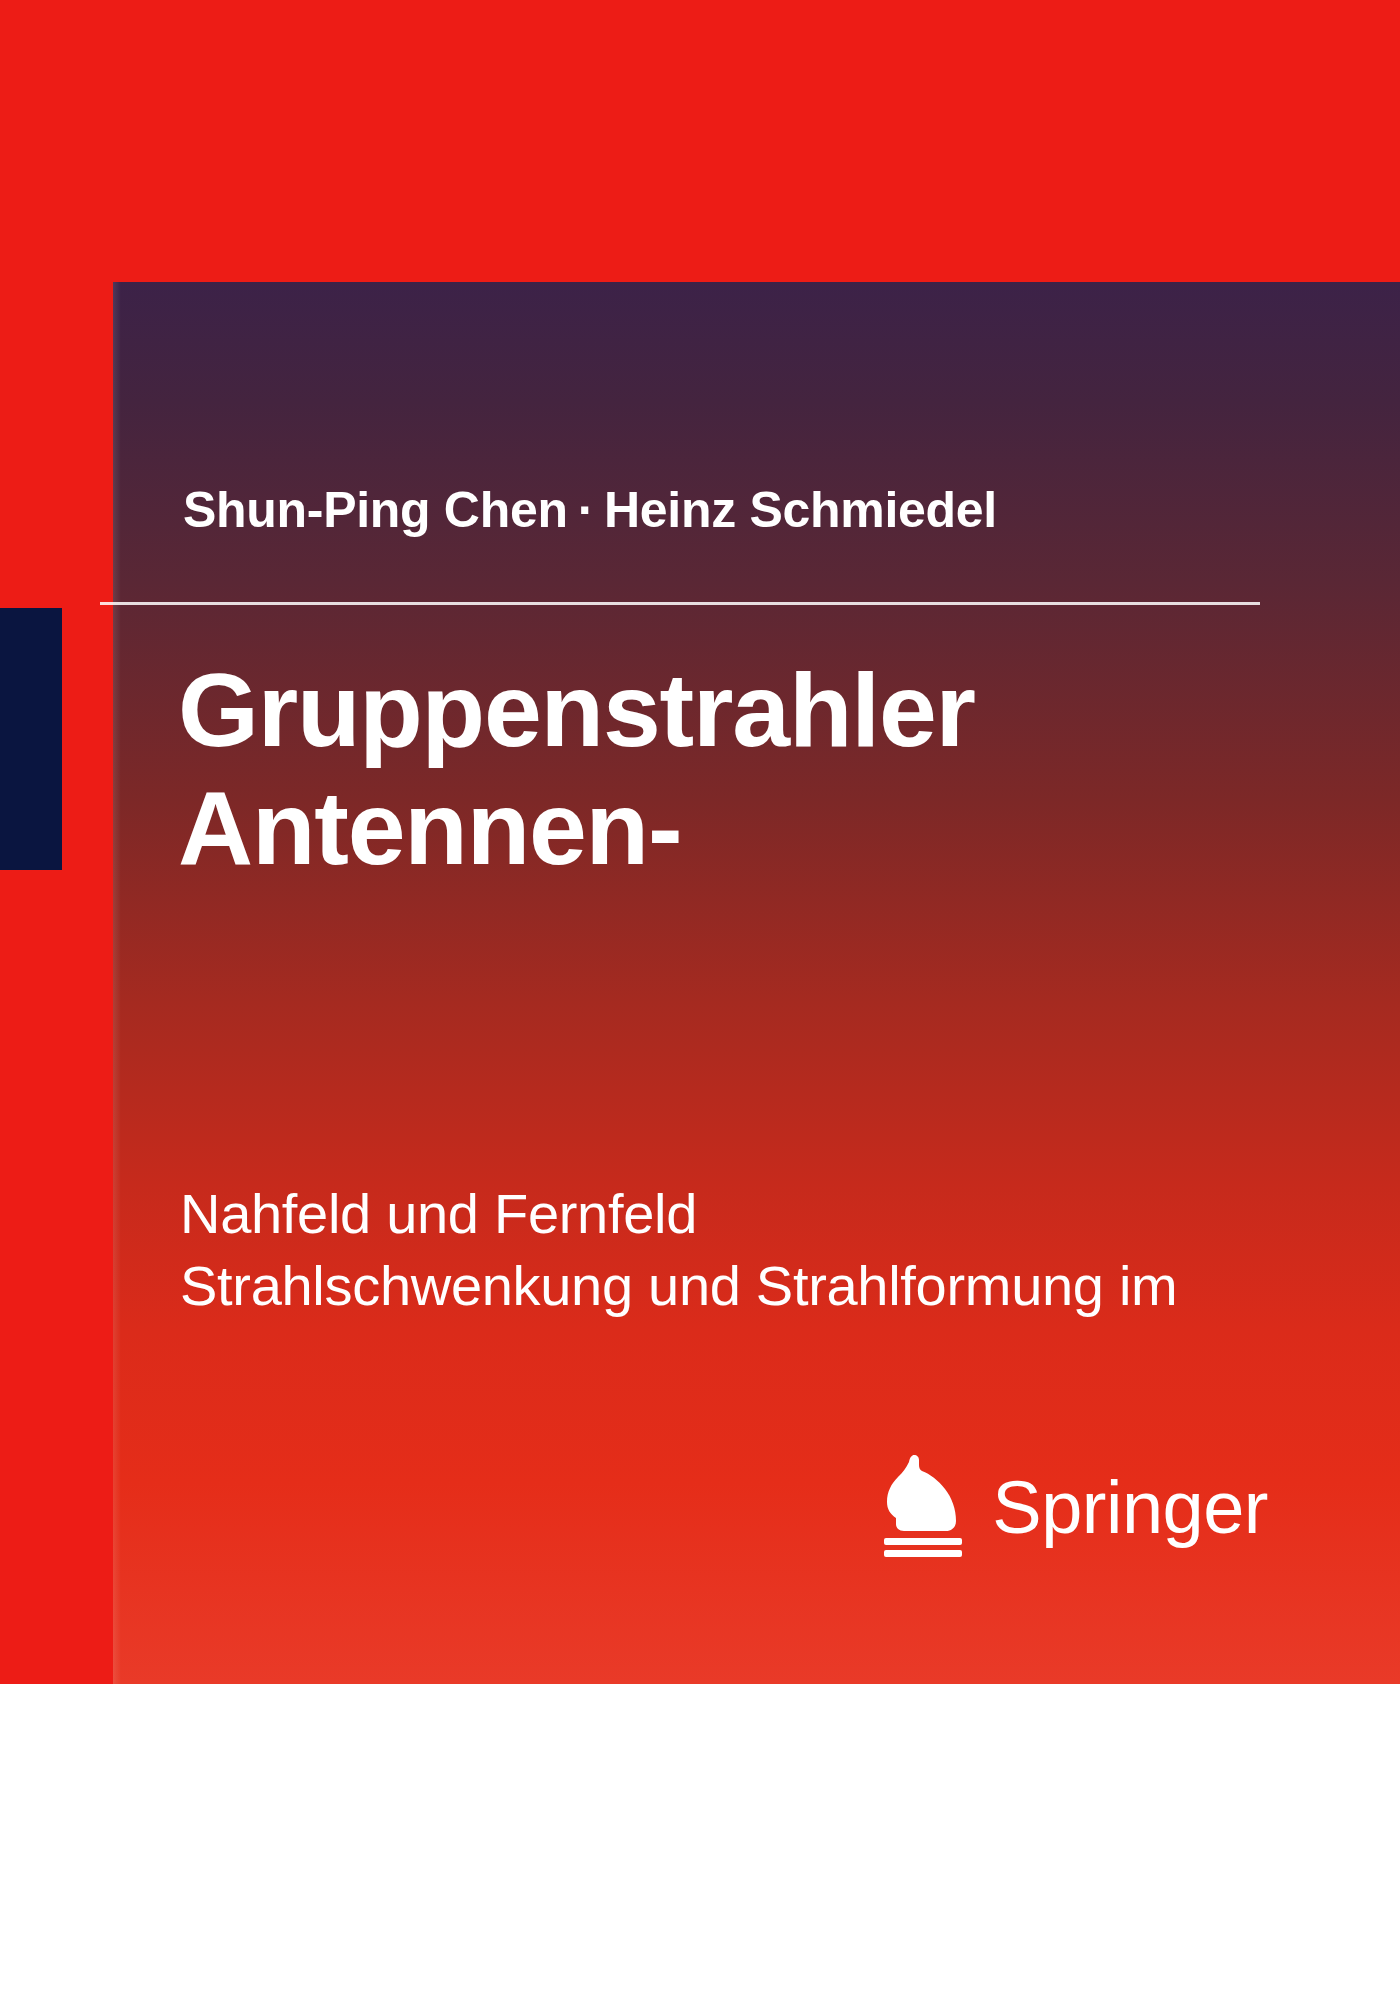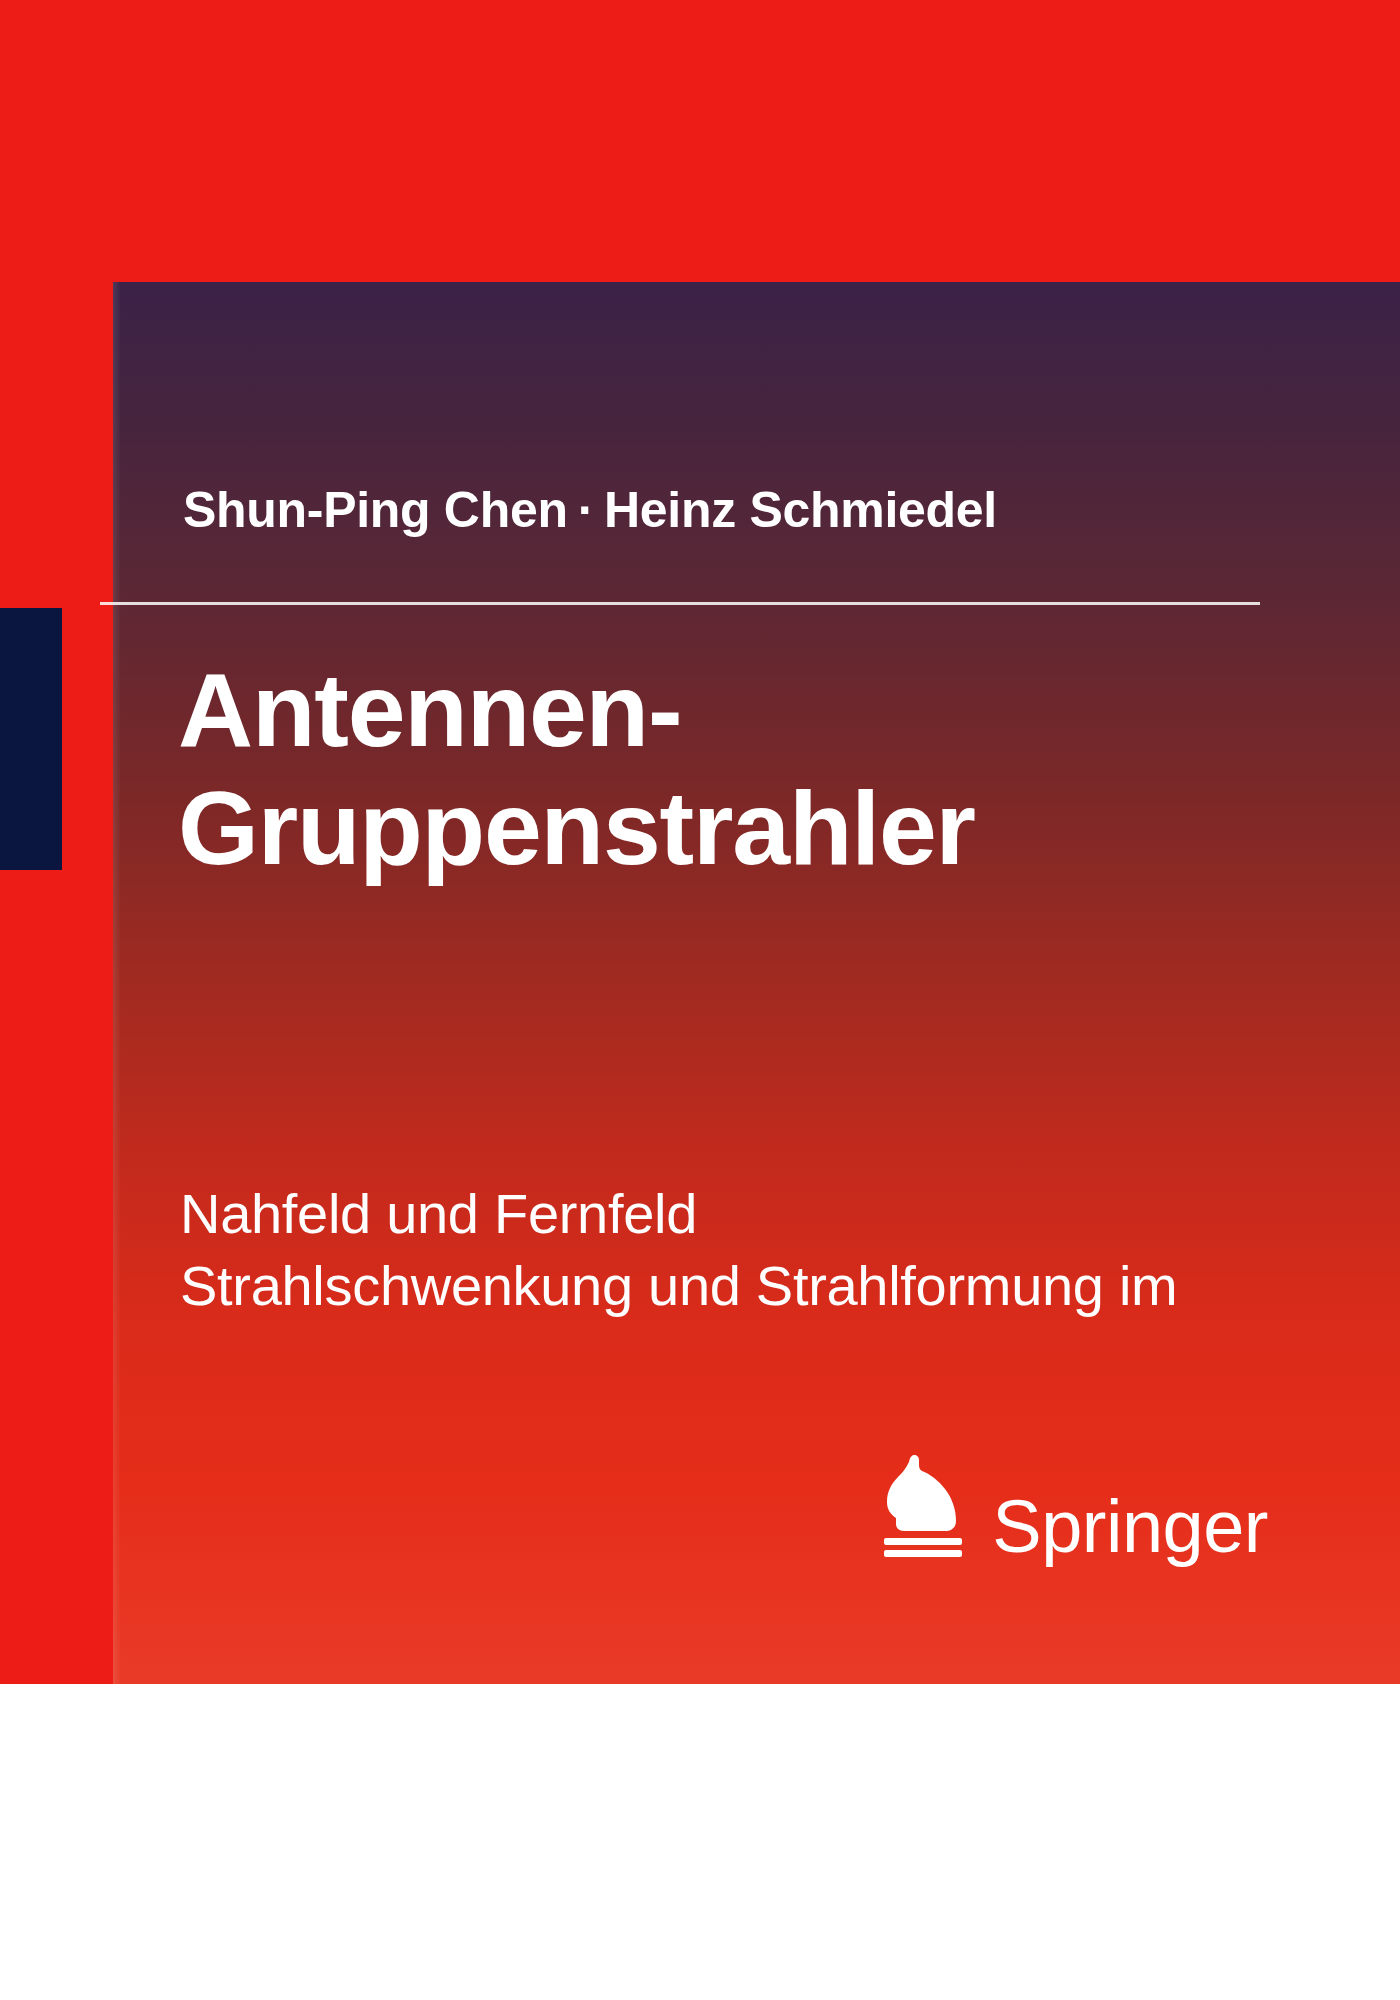--- a/index.html
+++ b/index.html
@@ -114,21 +114,21 @@
     line-height: 1.28;
     letter-spacing: -0.3px;
   }
 
   
   .logo {
     position: absolute;
     right: 132px;
     bottom: 118px;
     display: flex;
-    align-items: flex-end;
+    align-items: center;
     gap: 22px;
   }
   .logo-mark {
     width: 94px;
     height: 112px;
     position: relative;
     display: block;
   }
   .logo-text {
     color: #ffffff;
@@ -149,22 +149,22 @@
   <div class="panel"></div>
   <div class="panel-edge"></div>
 
   <div class="authors">
     <span>Shun-Ping Chen</span><span class="sep">·</span><span>Heinz Schmiedel</span>
   </div>
 
   <div class="rule"></div>
 
   <div class="title">
+    <div>Gruppenstrahler</div>
     <div>Antennen-</div>
-    <div>Gruppenstrahler</div>
   </div>
 
   <div class="subtitle">
     <div>Nahfeld und Fernfeld</div>
     <div>Strahlschwenkung und Strahlformung im</div>
   </div>
 
   <div class="logo">
     <span class="logo-mark">
       <svg viewBox="0 0 94 112" width="94" height="112" aria-hidden="true">

